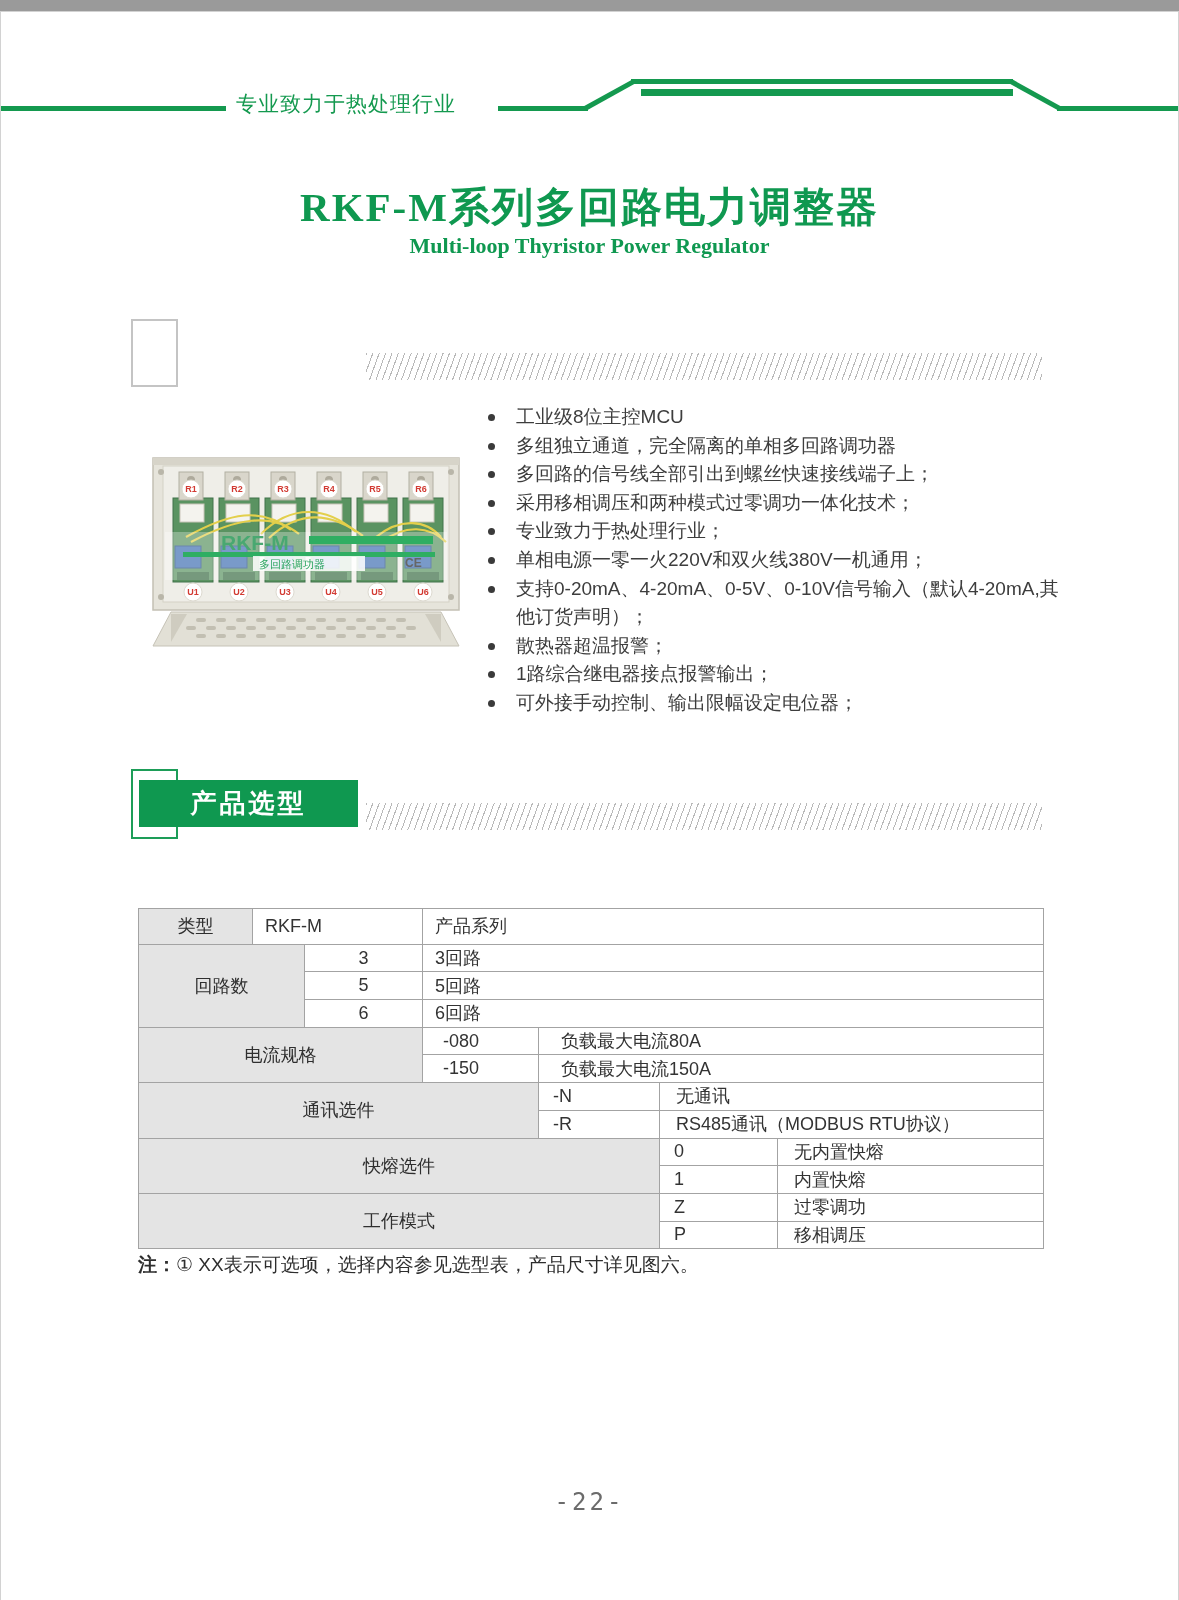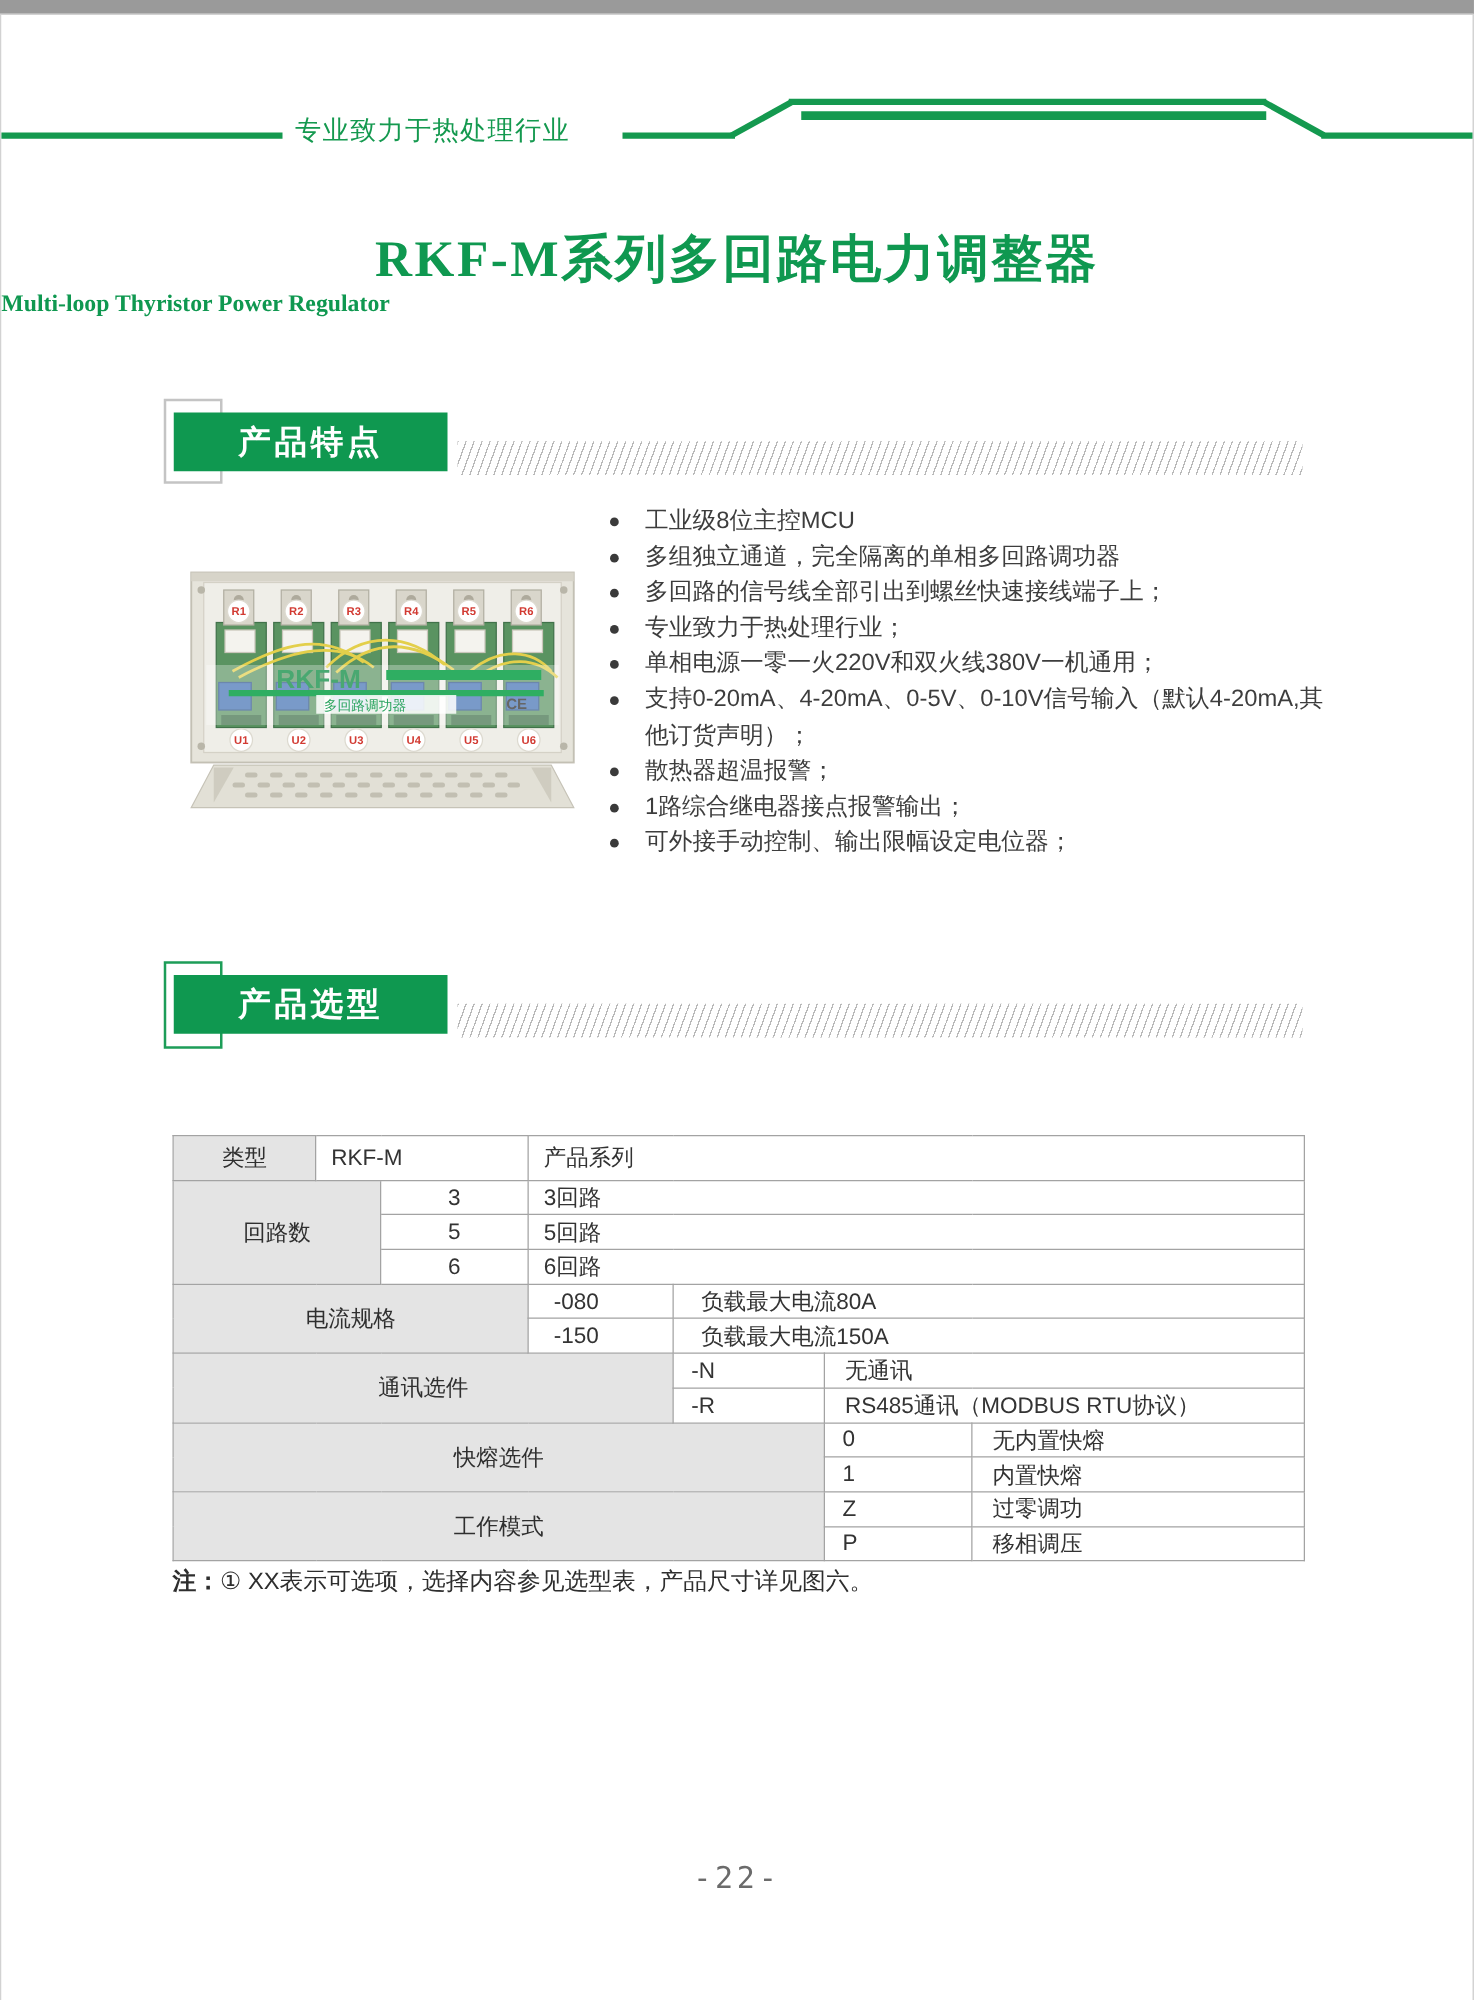--- a/index.html
+++ b/index.html
@@ -15,22 +15,22 @@
     position:absolute; left:235px; top:78px; color:#14994f;
     font-size:21px; letter-spacing:1px; font-weight:500;
   }
   
   .title-cn{
     position:absolute; left:0; top:168px; width:100%; text-align:center;
     color:#0f9850; font-size:41px; font-weight:bold; letter-spacing:2px;
     font-family:"Liberation Serif", serif;
   }
   .title-en{
-    position:absolute; left:0; top:221px; width:100%; text-align:left;
-    color:#0f9850; font-size:19px; font-weight:bold;
+    position:absolute; left:0; top:221px; width:100%; text-align:center;
+    color:#0f9850; font-size:22px; font-weight:bold;
     font-family:"Liberation Serif", serif;
   }
   
   .bracket{position:absolute; width:43px; border:2px solid #c4c4c4; background:transparent;}
   .bracket.green{border-color:#1d9d58;}
   .banner{
     position:absolute; left:138px; width:219px; height:47px; background:#0f9850;
     color:#ffffff; font-size:26px; font-weight:bold; letter-spacing:3px;
     display:flex; align-items:center; justify-content:center;
   }
@@ -78,21 +78,20 @@
     <div class="hseg" style="left:630px;top:67px;width:382px;"></div>
     <div class="hseg" style="left:640px;top:77px;width:372px;height:7px;"></div>
     <div class="hdiag" style="left:1010px;top:67px;width:55px;transform:rotate(29deg);"></div>
     <div class="hseg" style="left:1056px;top:94px;width:123px;"></div>
   </div>
 
   <div class="title-cn">RKF-M系列多回路电力调整器</div>
   <div class="title-en">Multi-loop Thyristor Power Regulator</div>
 
   <div class="bracket" style="left:130px;top:307px;height:64px;"></div>
-  <div class="banner" style="top:318px;">产品特点</div>
   <div class="hatch" style="top:341px;"></div>
 
   <div class="photo">
     <svg width="330" height="218" viewBox="0 0 330 218" xmlns="http://www.w3.org/2000/svg">
 
       <rect x="12" y="16" width="306" height="152" fill="#e6e4db" stroke="#c3c0b4" stroke-width="1.5"></rect>
       <rect x="22" y="24" width="286" height="136" fill="#efeee8" stroke="#d4d1c6" stroke-width="1"></rect>
       <rect x="12" y="16" width="306" height="7" fill="#d7d4c9"></rect>
 
       <circle cx="20" cy="30" r="3" fill="#b9b6a9"></circle>
@@ -250,20 +249,24 @@
     <div class="bullet">
         <span class="dot"></span>
         <span>多组独立通道，完全隔离的单相多回路调功器</span>
       </div>
     <div class="bullet">
         <span class="dot"></span>
         <span>多回路的信号线全部引出到螺丝快速接线端子上；</span>
       </div>
     <div class="bullet">
         <span class="dot"></span>
+        <span>采用移相调压和两种模式过零调功一体化技术；</span>
+      </div>
+    <div class="bullet">
+        <span class="dot"></span>
         <span>专业致力于热处理行业；</span>
       </div>
     <div class="bullet">
         <span class="dot"></span>
         <span>单相电源一零一火220V和双火线380V一机通用；</span>
       </div>
     <div class="bullet">
         <span class="dot"></span>
         <span>支持0-20mA、4-20mA、0-5V、0-10V信号输入（默认4-20mA,其他订货声明）；</span>
       </div>

